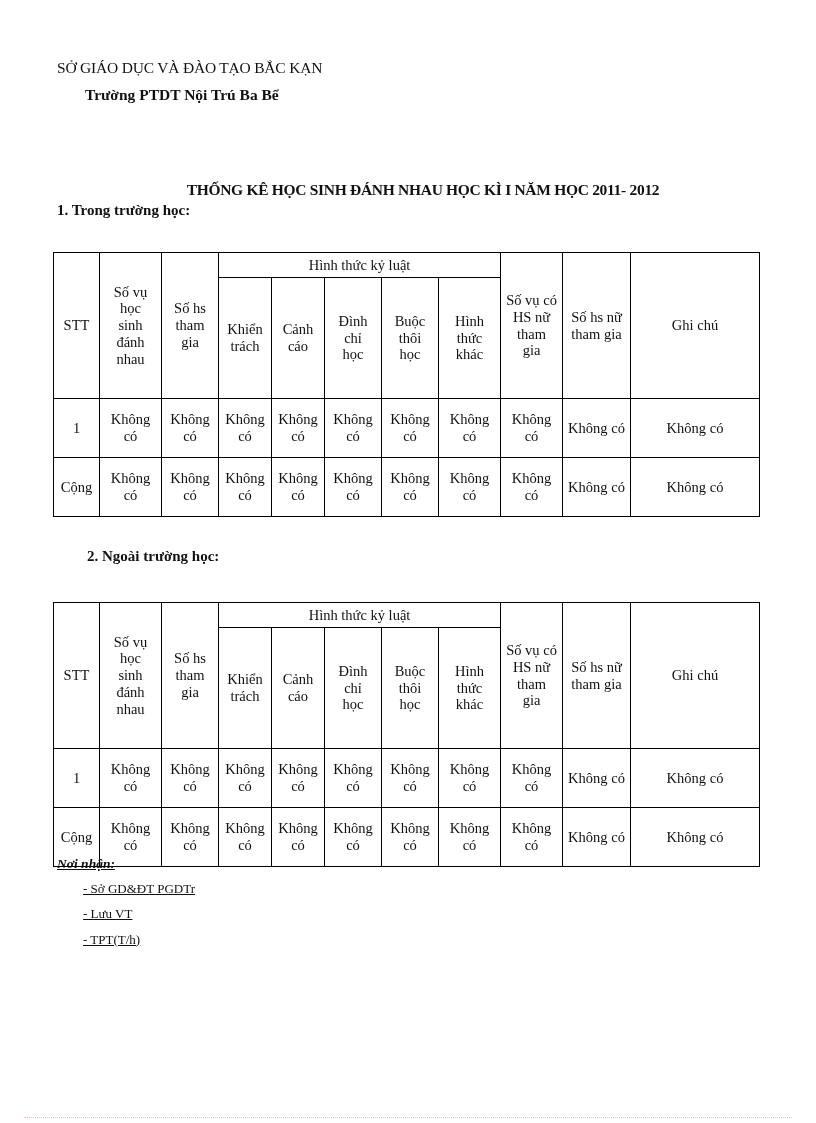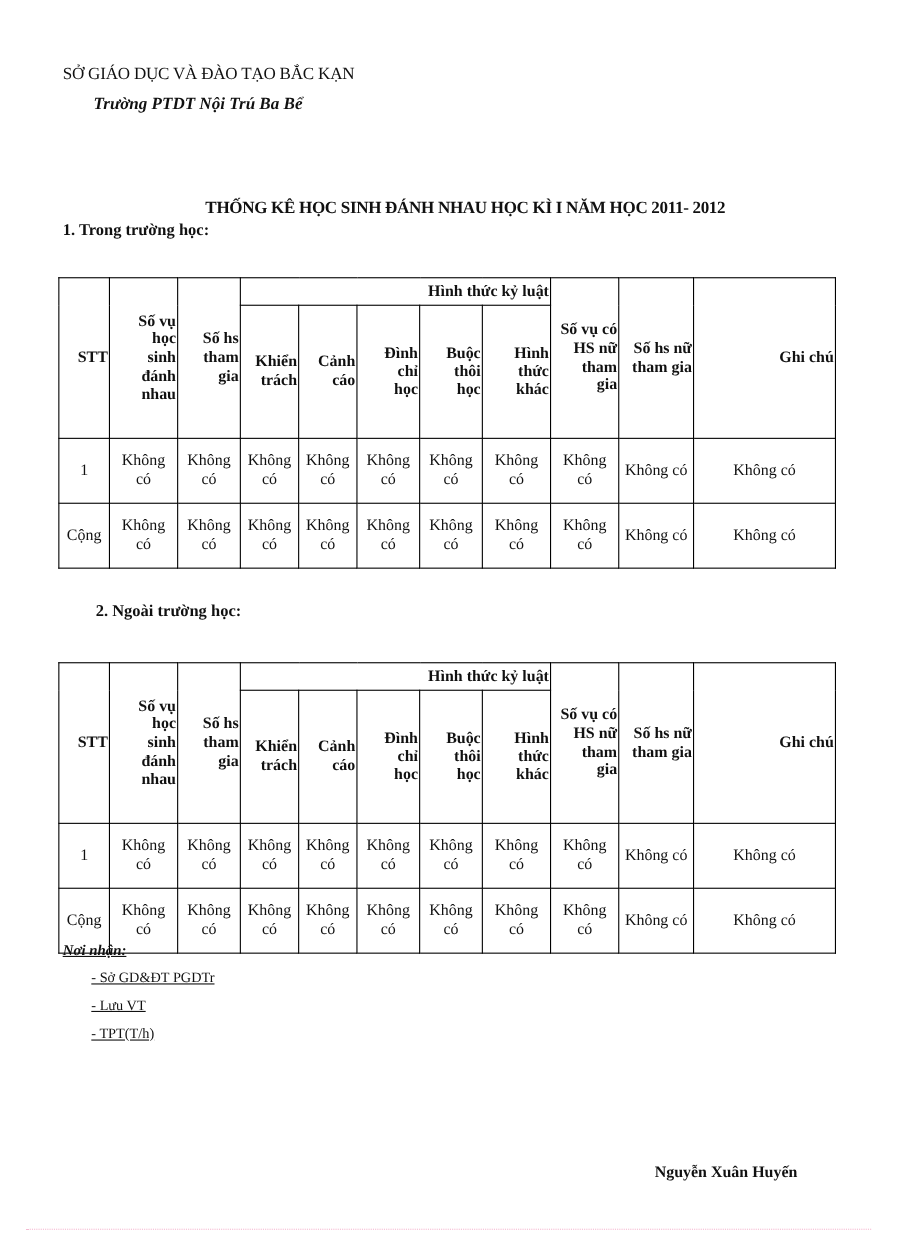--- a/index.html
+++ b/index.html
@@ -36,21 +36,20 @@
     white-space: nowrap;
     line-height: 1.35;
   }
   .school-line {
     font-size: 15.5px;
     font-weight: bold;
     white-space: nowrap;
     margin-left: 28px;
     margin-top: 6px;
     line-height: 1.35;
-    font-style: italic;
   }
 
   
   .doc-title {
     position: absolute;
     left: 0;
     right: 0;
     top: 146px;
     text-align: center;
     font-size: 15.5px;
@@ -88,22 +87,21 @@
   table.stat th, table.stat td {
     border: 1.3px solid #000;
     text-align: center;
     vertical-align: middle;
     font-size: 14.5px;
     line-height: 1.12;
     padding: 1px 1px;
     font-weight: normal;
   }
   table.stat th {
-    font-weight: bold;
-    text-align: right;
+    font-weight: normal;
   }
   table.stat thead tr.grp th {
     height: 22px;
   }
   table.stat thead tr.main th {
     height: 118px;
   }
   table.stat tbody td {
     height: 56px;
   }
@@ -495,17 +493,16 @@
 
   <div class="recipients">
     <div class="recipients-title">Nơi nhận:</div>
     <ul>
       <li>- Sở GD&amp;ĐT  PGDTr</li>
       <li>- Lưu VT</li>
       <li>- TPT(T/h)</li>
     </ul>
   </div>
 
-  <div class="signature" id="sig-name">Nguyễn Xuân Huyến</div>
 
   <div class="bottom-rule"></div>
 
 </div>
 
 </body></html>

